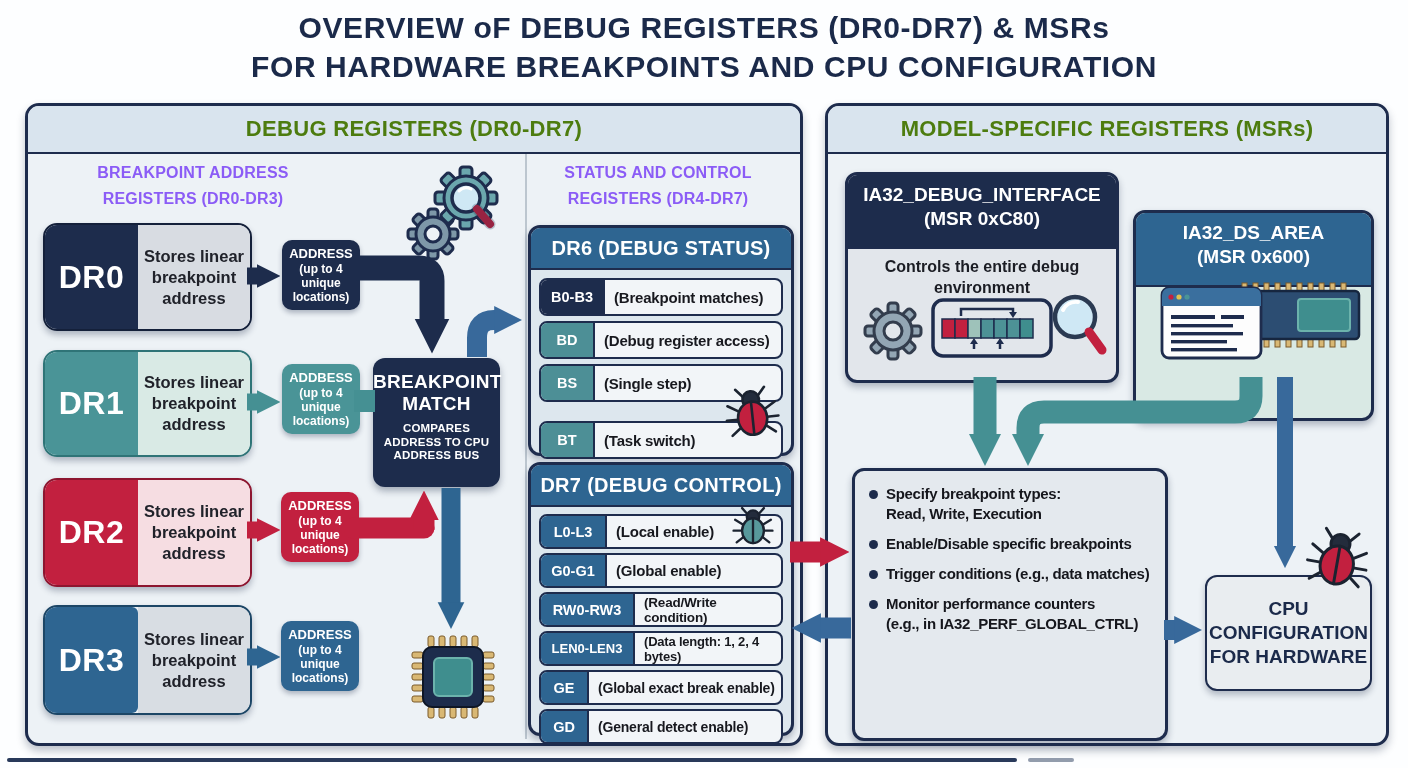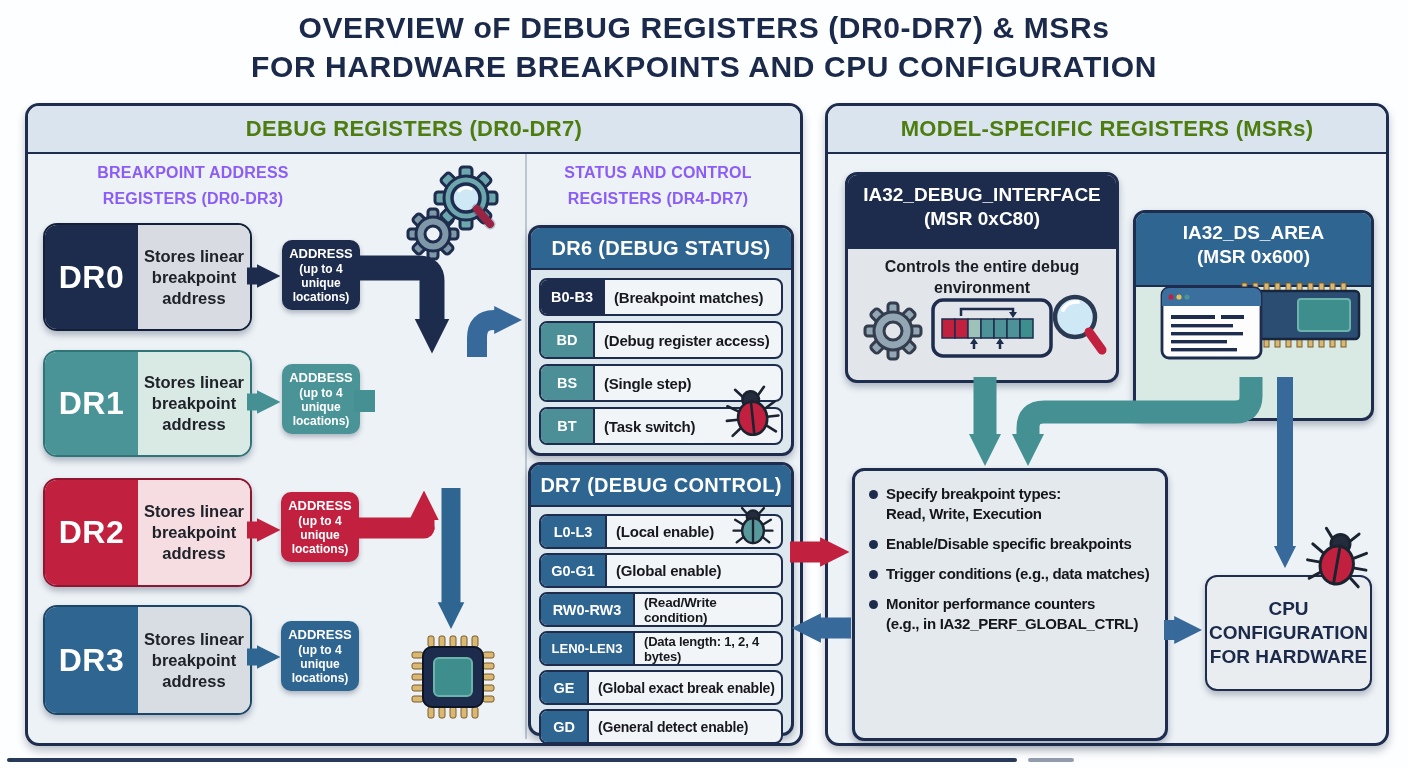--- a/index.html
+++ b/index.html
@@ -153,28 +153,35 @@
   <div class="reg" style="left:43px;top:478px;width:205px;height:105px;border:2px solid #8d1630;">
     <div class="reg-name" style="background:#c2203f;" data-bind="left_panel.registers.2.name">DR2</div>
     <div class="reg-desc" style="background:#f6dde2;" data-bind="left_panel.registers.2.desc">Stores linear breakpoint address</div>
   </div>
   <div class="addr" style="left:281px;top:492px;background:#c2203f;">
     <span class="lbl" data-bind="left_panel.registers.2.addr_label">ADDRESS</span>
     <span class="sub" data-bind="left_panel.registers.2.addr_sub">(up to 4 unique locations)</span>
   </div>
 
   <div class="reg" style="left:43px;top:605px;width:205px;height:106px;border:2px solid #1c4666;">
-    <div class="reg-name" style="background:#2e6591;" data-bind="left_panel.registers.3.name">DR3</div>
+    <div class="reg-name" style="background:#2e6591;border-radius:6px;" data-bind="left_panel.registers.3.name">DR3</div>
     <div class="reg-desc" style="background:#d8dde3;" data-bind="left_panel.registers.3.desc">Stores linear breakpoint address</div>
   </div>
   <div class="addr" style="left:281px;top:621px;background:#2e6591;">
     <span class="lbl" data-bind="left_panel.registers.3.addr_label">ADDRESS</span>
     <span class="sub" data-bind="left_panel.registers.3.addr_sub">(up to 4 unique locations)</span>
   </div>
 
+  <div class="match-box">
+    <div class="mt">
+      <span data-bind="left_panel.breakpoint_match.line1">BREAKPOINT</span><br>
+      <span data-bind="left_panel.breakpoint_match.line2">MATCH</span>
+    </div>
+    <div class="ms" data-bind="left_panel.breakpoint_match.sub">COMPARES ADDRESS TO CPU ADDRESS BUS</div>
+  </div>
 
   <svg class="iconpos" style="left:411px;top:635px;" width="84" height="84" viewBox="0 0 84 84">
     <g fill="#d9b874" stroke="#7a5a2a" stroke-width="1">
       <rect x="17" y="1" width="6" height="11" rx="2"></rect>
         <rect x="28" y="1" width="6" height="11" rx="2"></rect>
         <rect x="39" y="1" width="6" height="11" rx="2"></rect>
         <rect x="50" y="1" width="6" height="11" rx="2"></rect>
         <rect x="61" y="1" width="6" height="11" rx="2"></rect>
       <rect x="17" y="72" width="6" height="11" rx="2"></rect>
         <rect x="28" y="72" width="6" height="11" rx="2"></rect>
@@ -206,21 +213,21 @@
     <div class="thead" data-bind="left_panel.dr6.title">DR6 (DEBUG STATUS)</div>
     <div class="tbody" style="top:50px;">
       <div class="trow" style="height:34px;margin-bottom:5px;">
         <div class="bit bit-navy" style="width:62px;" data-bind="left_panel.dr6.rows.0.bit">B0-B3</div>
         <div class="bdesc" data-bind="left_panel.dr6.rows.0.desc">(Breakpoint matches)</div>
       </div>
       <div class="trow" style="height:34px;margin-bottom:5px;">
         <div class="bit bit-teal" style="width:52px;" data-bind="left_panel.dr6.rows.1.bit">BD</div>
         <div class="bdesc" data-bind="left_panel.dr6.rows.1.desc">(Debug register access)</div>
       </div>
-      <div class="trow" style="height:34px;margin-bottom:5px;">
+      <div class="trow" style="height:34px;margin-bottom:19px;">
         <div class="bit bit-teal" style="width:52px;" data-bind="left_panel.dr6.rows.2.bit">BS</div>
         <div class="bdesc" data-bind="left_panel.dr6.rows.2.desc">(Single step)</div>
       </div>
       <div class="trow" style="height:34px;">
         <div class="bit bit-teal" style="width:52px;" data-bind="left_panel.dr6.rows.3.bit">BT</div>
         <div class="bdesc" data-bind="left_panel.dr6.rows.3.desc">(Task switch)</div>
       </div>
     </div>
   </div>
 

